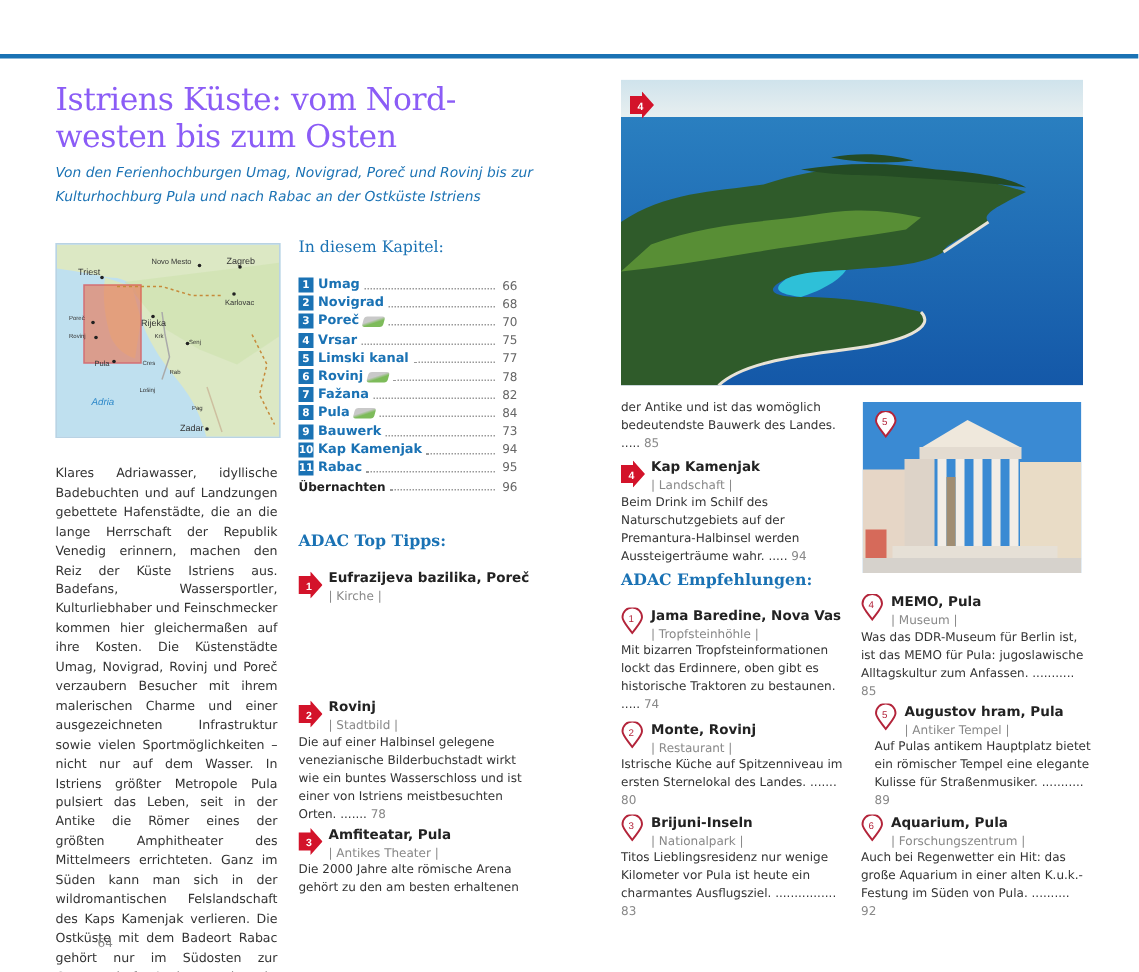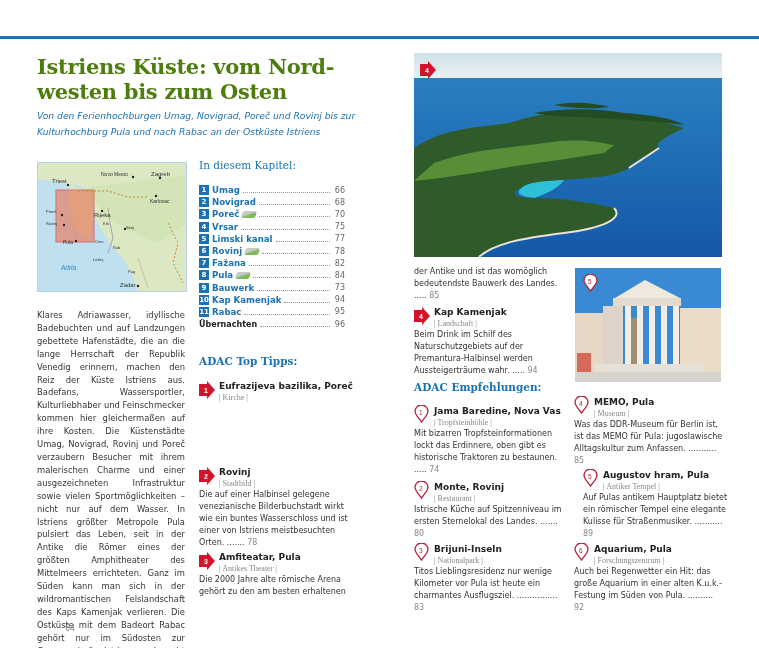--- a/index.html
+++ b/index.html
@@ -1,35 +1,35 @@
 <!DOCTYPE html>
 <html><head>
 <meta charset="utf-8">
 <style>
   * { box-sizing: border-box; margin: 0; padding: 0; }
   body { width: 759px; height: 648px; background: #fff; position: relative; overflow: hidden; font-family: "DejaVu Sans", sans-serif; color: #2b2b2b; }
   .topbar { position: absolute; top: 36px; left: 0; width: 759px; height: 3px; background: #1a72b4; }
-  .title { position: absolute; left: 37px; top: 54px; width: 330px; font-family: "DejaVu Serif", serif; font-weight: bold; color: #4d7c0f; font-size: 21px; line-height: 25px; letter-spacing: -0.3px; }
+  .title { position: absolute; left: 37px; top: 54px; width: 330px; font-family: "DejaVu Serif", serif; font-weight: normal; color: #8b5cf6; font-size: 21px; line-height: 25px; letter-spacing: -0.3px; }
   .subtitle { position: absolute; left: 37px; top: 108px; width: 330px; font-style: italic; color: #1a72b4; font-size: 9.2px; line-height: 16px; }
   .map { position: absolute; left: 37px; top: 162px; width: 150px; height: 130px; border: 1px solid #b9d3e4; overflow: hidden; background: #cfe6f3; }
   .map svg { display: block; }
   .body-text { position: absolute; left: 37px; top: 309px; width: 148px; font-size: 8.4px; line-height: 12.9px; text-align: justify; color: #333; hyphens: auto; }
   .toc-head { position: absolute; left: 199px; top: 159px; font-family: "DejaVu Serif", serif; font-weight: normal; color: #1a72b4; font-size: 10.5px; text-align: center; }
   .toc { position: absolute; left: 199px; top: 184px; width: 146px; }
   .toc-row { display: flex; align-items: center; height: 12.2px; font-size: 8.6px; }
   .toc-num { width: 10px; height: 10px; background: #1a72b4; color: #fff; font-size: 7px; font-weight: bold; display: flex; align-items: center; justify-content: center; margin-right: 3px; flex: none; }
   .toc-label { color: #1a72b4; font-weight: bold; white-space: nowrap; }
   .toc-row.plain .toc-label { color: #222; font-size: 8px; }
   .toc-dots { flex: 1; border-bottom: 1px dotted #999; margin: 0 3px; height: 6px; }
   .toc-page { color: #666; font-size: 8px; width: 12px; text-align: right; }
   .book-icon { display: inline-block; width: 14px; height: 7px; background: linear-gradient(160deg,#c9c9c9 40%,#7dbb5a 60%); border-radius: 2px; margin-left: 3px; transform: skew(-15deg); flex: none; }
   .sec-head { position: absolute; font-family: "DejaVu Serif", serif; font-weight: bold; color: #1a72b4; font-size: 10.5px; }
   .tip { position: absolute; width: 160px; }
   .tip .tname { font-weight: bold; font-size: 9px; color: #222; margin-left: 20px; line-height: 12px; }
-  .tip .tcat { font-size: 8px; color: #888; margin-left: 20px; line-height: 11px; font-family: Liberation Serif, serif; }
+  .tip .tcat { font-size: 8px; color: #888; margin-left: 20px; line-height: 11px; }
   .tip .tdesc { font-size: 8px; line-height: 12px; color: #333; }
   .tip .tpage { color: #888; }
   .arrow { position: absolute; left: 0; top: 1px; width: 16px; height: 18px; }
   .pin { position: absolute; left: 0; top: 0; width: 15px; height: 18px; }
   .photo1 { position: absolute; left: 414px; top: 53px; width: 308px; height: 204px; overflow: hidden; }
   .photo2 { position: absolute; left: 575px; top: 268px; width: 146px; height: 114px; overflow: hidden; }
   .pageno { position: absolute; top: 624px; font-size: 8px; color: #888; padding-left: 39px; }
   .left-col-cont { position: absolute; left: 414px; top: 266px; width: 150px; font-size: 8px; line-height: 12px; color: #333; }
 </style>
 </head>

